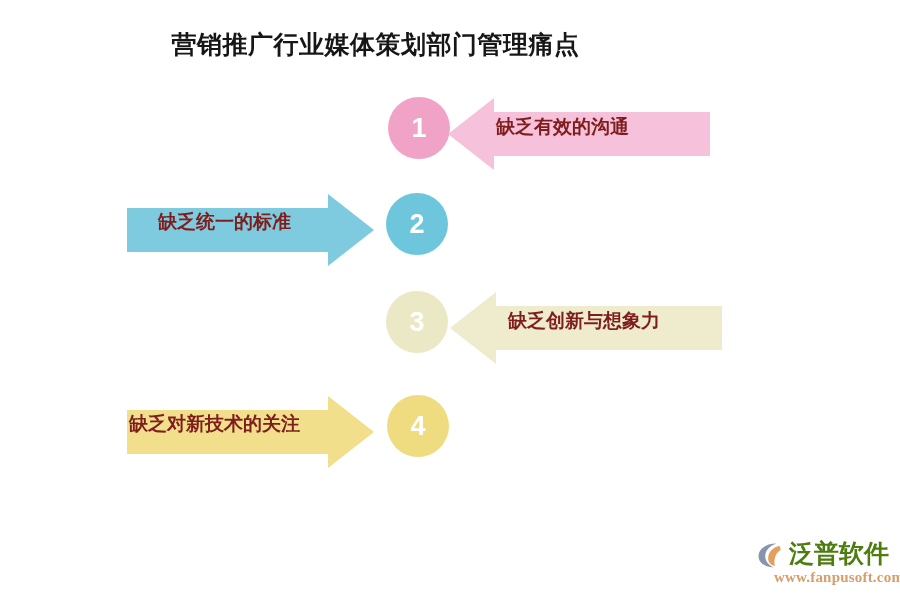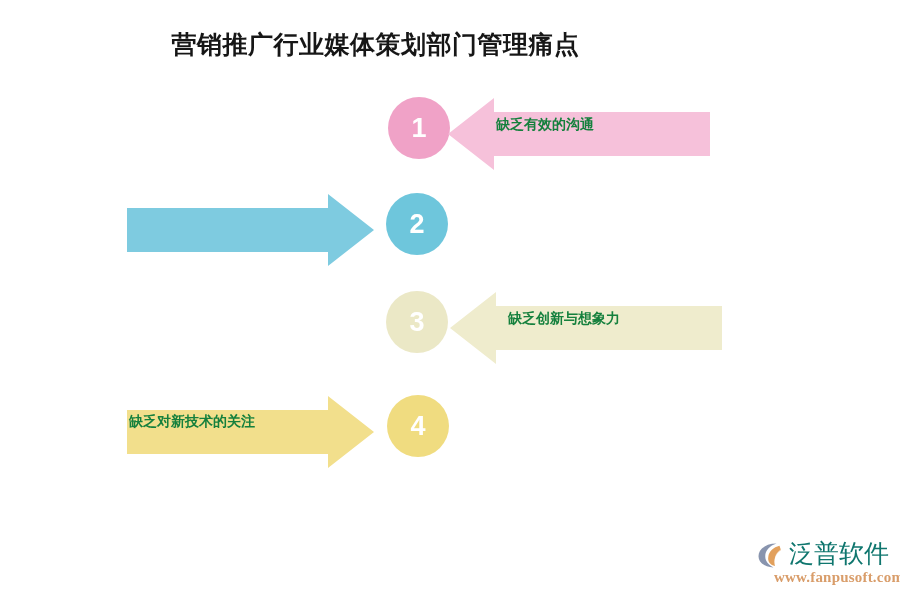--- a/index.html
+++ b/index.html
@@ -72,23 +72,23 @@
     top: 0;
     overflow: visible;
   }
   #arrow-1 { left: 448px; top: 5px; }
   #arrow-2 { left: 127px; top: 4px; }
   #arrow-3 { left: 450px; top: 4px; }
   #arrow-4 { left: 127px; top: 6px; }
 
   .arrow-label {
     position: absolute;
-    font-size: 14px;
+    font-size: 19px;
     font-weight: bold;
-    color: #15803d;
+    color: #7f1d1d;
     white-space: nowrap;
     line-height: 1;
   }
   #label-1 { left: 496px; top: 24px; }
   #label-2 { left: 158px; top: 22px; }
   #label-3 { left: 508px; top: 23px; }
   #label-4 { left: 129px; top: 24px; }
 
   
   .logo {
@@ -103,22 +103,22 @@
     left: 0;
     top: 2px;
     width: 30px;
     height: 27px;
   }
   .logo-word {
     position: absolute;
     left: 32px;
     top: 0px;
     font-size: 25px;
-    font-weight: normal;
-    color: #0f766e;
+    font-weight: bold;
+    color: #4d7c0f;
     letter-spacing: 0px;
     line-height: 1.1;
     white-space: nowrap;
   }
   .logo-url {
     position: absolute;
     left: 1px;
     top: 29px;
     font-family: "Liberation Serif", "DejaVu Serif", serif;
     font-size: 15px;
@@ -146,20 +146,21 @@
     <div class="arrow-label" id="label-1">缺乏有效的沟通</div>
   </div>
 
   <div class="row" id="row-2">
     <div class="num-circle" id="circle-2">
       <span>2</span>
     </div>
     <svg class="arrow-svg" id="arrow-2" width="247" height="72" viewBox="0 0 247 72">
       <polygon points="0,14 201,14 201,0 247,36 201,72 201,58 0,58" fill="#7ecbe0"></polygon>
     </svg>
+    <div class="arrow-label" id="label-2">缺乏统一的标准</div>
   </div>
 
   <div class="row" id="row-3">
     <div class="num-circle" id="circle-3">
       <span>3</span>
     </div>
     <svg class="arrow-svg" id="arrow-3" width="272" height="72" viewBox="0 0 272 72">
       <polygon points="0,36 46,0 46,14 272,14 272,58 46,58 46,72" fill="#efeccd"></polygon>
     </svg>
     <div class="arrow-label" id="label-3">缺乏创新与想象力</div>

